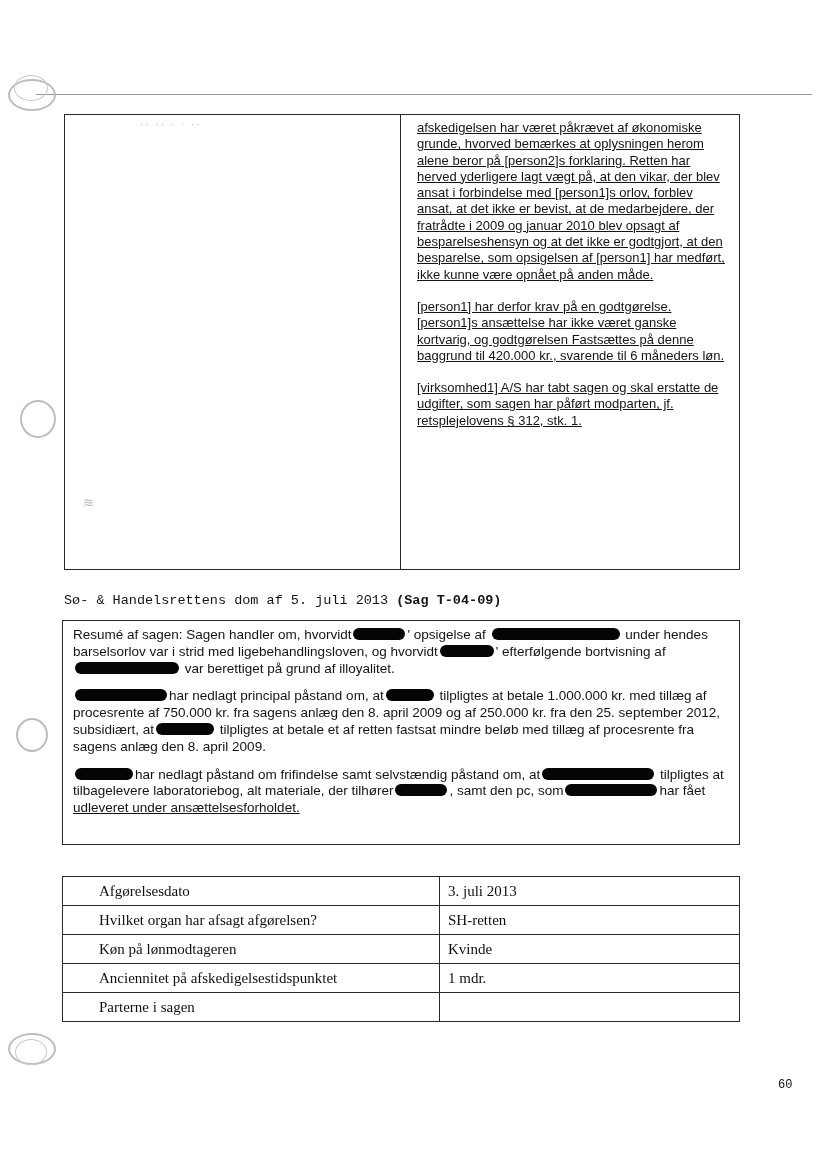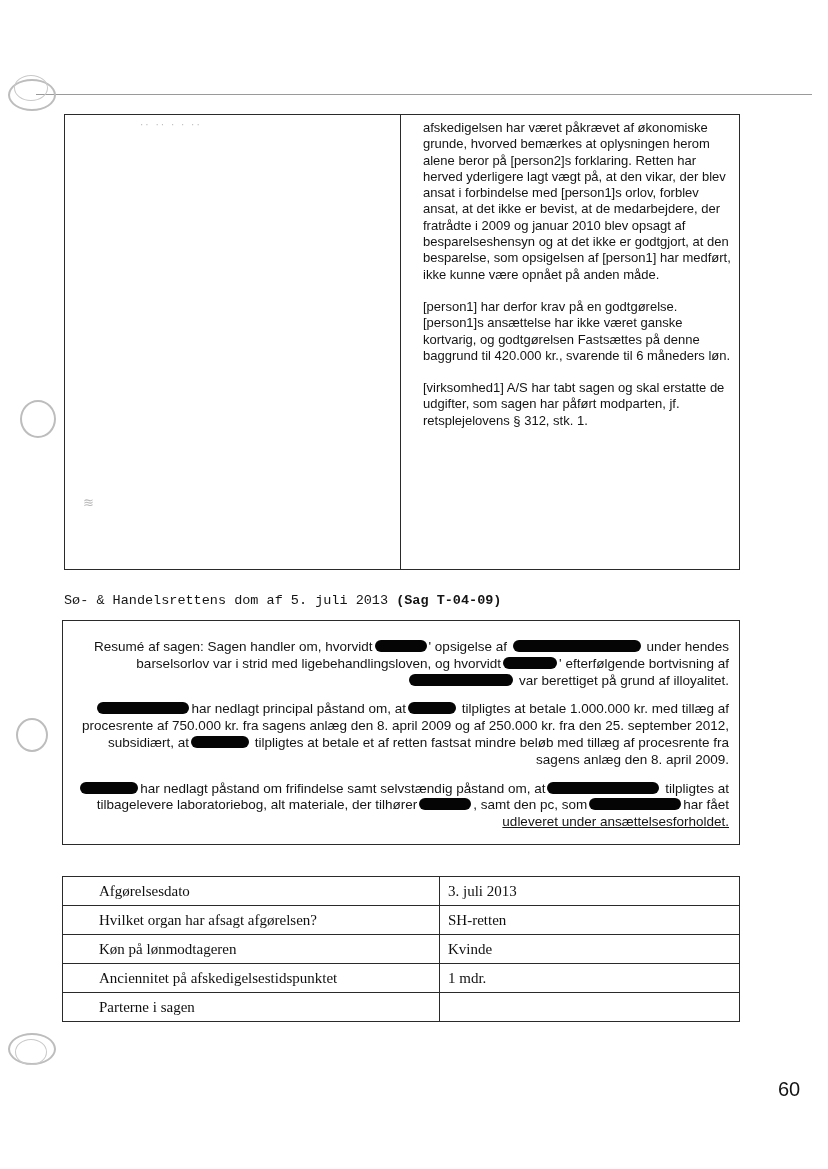--- a/index.html
+++ b/index.html
@@ -35,41 +35,41 @@
   }
   .left-cell {
     width:336px; border-right:1.5px solid #2a2a2a;
     position:relative; box-sizing:border-box;
   }
   .right-cell {
     flex:1; padding:5px 8px 0 9px;
     font-size:13px; line-height:16.3px;
     box-sizing:border-box;
   }
-  .right-cell p.jp { margin:0 0 16px 13px; }
+  .right-cell p.jp { margin:0 0 16px 7px;text-decoration:underline; }
   .verdict { font-weight:bold; margin-top:20px; }
 
   
   .heading {
     position:absolute; left:64px; top:593px;
     font-size:13.5px;
     font-family:Liberation Mono, monospace;
   }
   .heading b { font-weight:bold; }
 
   
   .resume-box {
     position:absolute; left:62px; top:620px;
     width:678px; height:225px;
     border:1.5px solid #2a2a2a;
     padding:6px 10px 0 10px;
     font-size:13.5px; line-height:16.8px;
     box-sizing:border-box;
   }
-  .resume-box p.rp { margin:12px 0 11px 0;text-align:right; }
+  .resume-box p.rp { margin:0 0 11px 0; }
   .redaction {
     display:inline-block; height:12px; border-radius:6px;
     background:#050505; vertical-align:-1px; margin:0 2px;
   }
   .underline { text-decoration:underline; }
 
   
   .info-table {
     position:absolute; left:62px; top:876px;
     width:678px; border-collapse:collapse;
@@ -77,21 +77,21 @@
     font-size:15px; color:#101010;
   }
   .info-table td {
     border:1.5px solid #2a2a2a;
     padding:5px 8px 4px 8px; height:19px;
   }
   .info-table td.label-cell { width:332px;padding-left:36px; }
 
   .page-number {
     position:absolute; left:778px; top:1078px;
-    font-family:Liberation Sans, sans-serif; font-size:20px;text-align:right;
+    font-family:Liberation Mono, monospace; font-size:12px;text-align:right;
   }
 </style>
 </head>
 <body>
 
 <div class="page">
 
   <div class="top-rule"></div>
 
   <div class="hole" style="left:8px; top:79px; width:44px; height:28px;">

